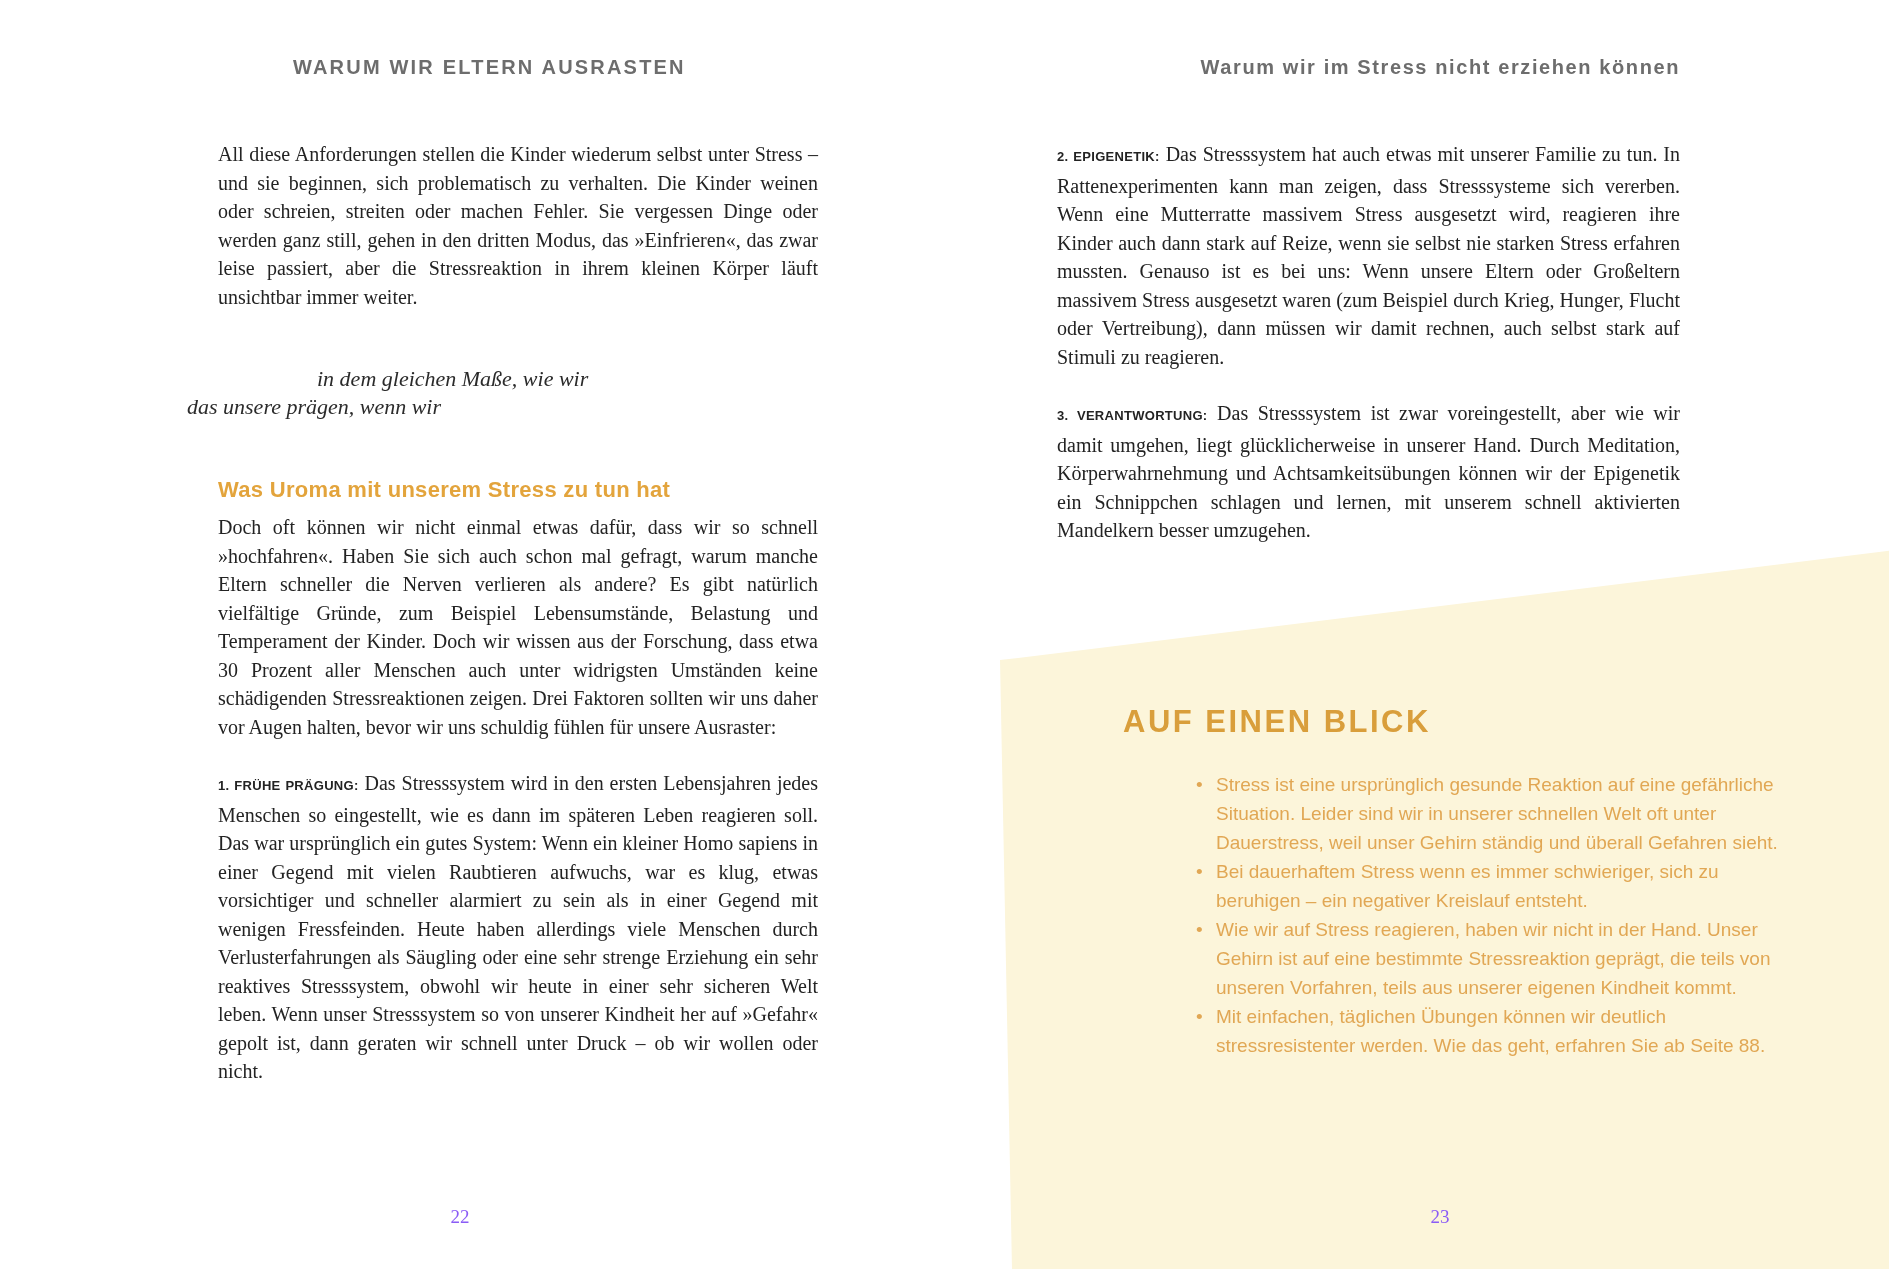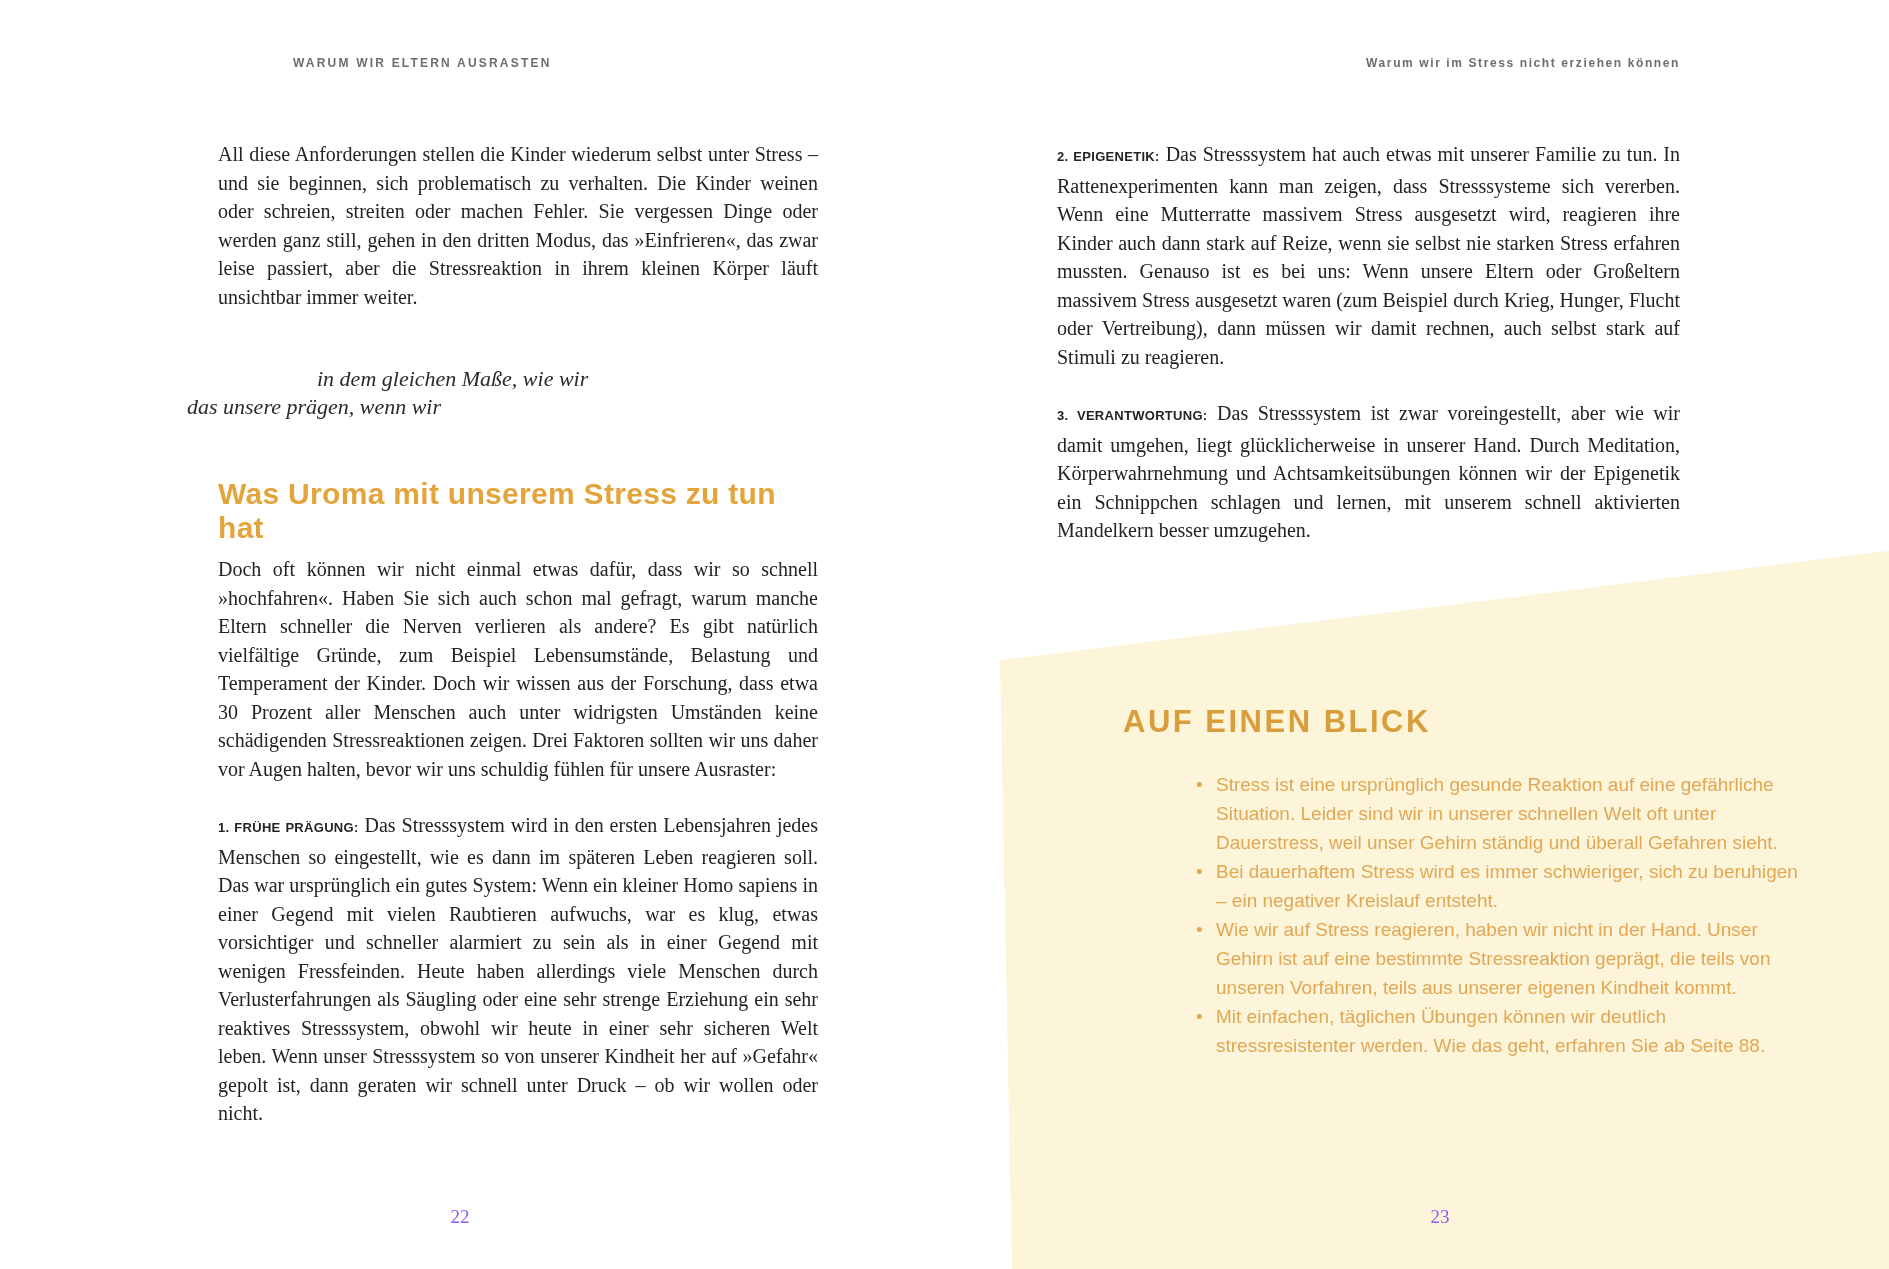--- a/index.html
+++ b/index.html
@@ -11,21 +11,21 @@
     font-family: "Liberation Serif", serif;
     color: #232323;
   }
 
   
   .running-head {
     position: absolute;
     top: 56px;
     font-family: "Liberation Sans", sans-serif;
     font-weight: bold;
-    font-size: 12px;
+    font-size: 20px;
     letter-spacing: 2.2px;
     color: #6d6d6d;
     white-space: nowrap;
   }
   #head-left  { left: 293px; }
   #head-right { right: 209px; letter-spacing: 1.6px; }
 
   
   .text-col { position: absolute; top: 140px; }
   #left-col  { left: 218px;  width: 600px; }
@@ -59,21 +59,21 @@
   .quote .ql-0 { padding-left: 0; }
   .quote .ql-1 { padding-left: 150px; }
   .quote .ql-2 { padding-left: 20px; }
   .quote .ql-3 { padding-left: 168px; }
 
   
   h2.section {
     margin: 8px 0 10px 0;
     font-family: "Liberation Sans", sans-serif;
     font-weight: bold;
-    font-size: 30px;
+    font-size: 22px;
     letter-spacing: 0.3px;
     color: #e3a43c;
   }
 
   
   #summary-wedge {
     position: absolute;
     left: 995px; top: 545px;
     width: 894px; height: 724px;
     background: #fcf5da;
@@ -161,19 +161,19 @@
     <span>Das Stresssystem ist zwar voreingestellt, aber wie wir damit umgehen, liegt glücklicherweise in unserer Hand. Durch Meditation, Körperwahrnehmung und Achtsamkeitsübungen können wir der Epigenetik ein Schnippchen schlagen und lernen, mit unserem schnell aktivierten Mandelkern besser umzugehen.</span>
   </p>
 </div>
 
 <div id="summary-wedge"></div>
 
 <div id="summary-title">AUF EINEN BLICK</div>
 
 <ul id="summary-list">
   <li>Stress ist eine ursprünglich gesunde Reaktion auf eine gefährliche Situation. Leider sind wir in unserer schnellen Welt oft unter Dauerstress, weil unser Gehirn ständig und überall Gefahren sieht.</li>
-  <li>Bei dauerhaftem Stress wird es immer schwieriger, sich zu beruhigen – ein negativer Kreislauf entsteht.</li>
+  <li>Bei dauerhaftem Stress wenn es immer schwieriger, sich zu beruhigen – ein negativer Kreislauf entsteht.</li>
   <li>Wie wir auf Stress reagieren, haben wir nicht in der Hand. Unser Gehirn ist auf eine bestimmte Stressreaktion geprägt, die teils von unseren Vorfahren, teils aus unserer eigenen Kindheit kommt.</li>
   <li>Mit einfachen, täglichen Übungen können wir deutlich stressresistenter werden. Wie das geht, erfahren Sie ab Seite 88.</li>
 </ul>
 
 <div id="folio-left" class="folio">22</div>
 <div id="folio-right" class="folio">23</div>
 
 </body></html>

